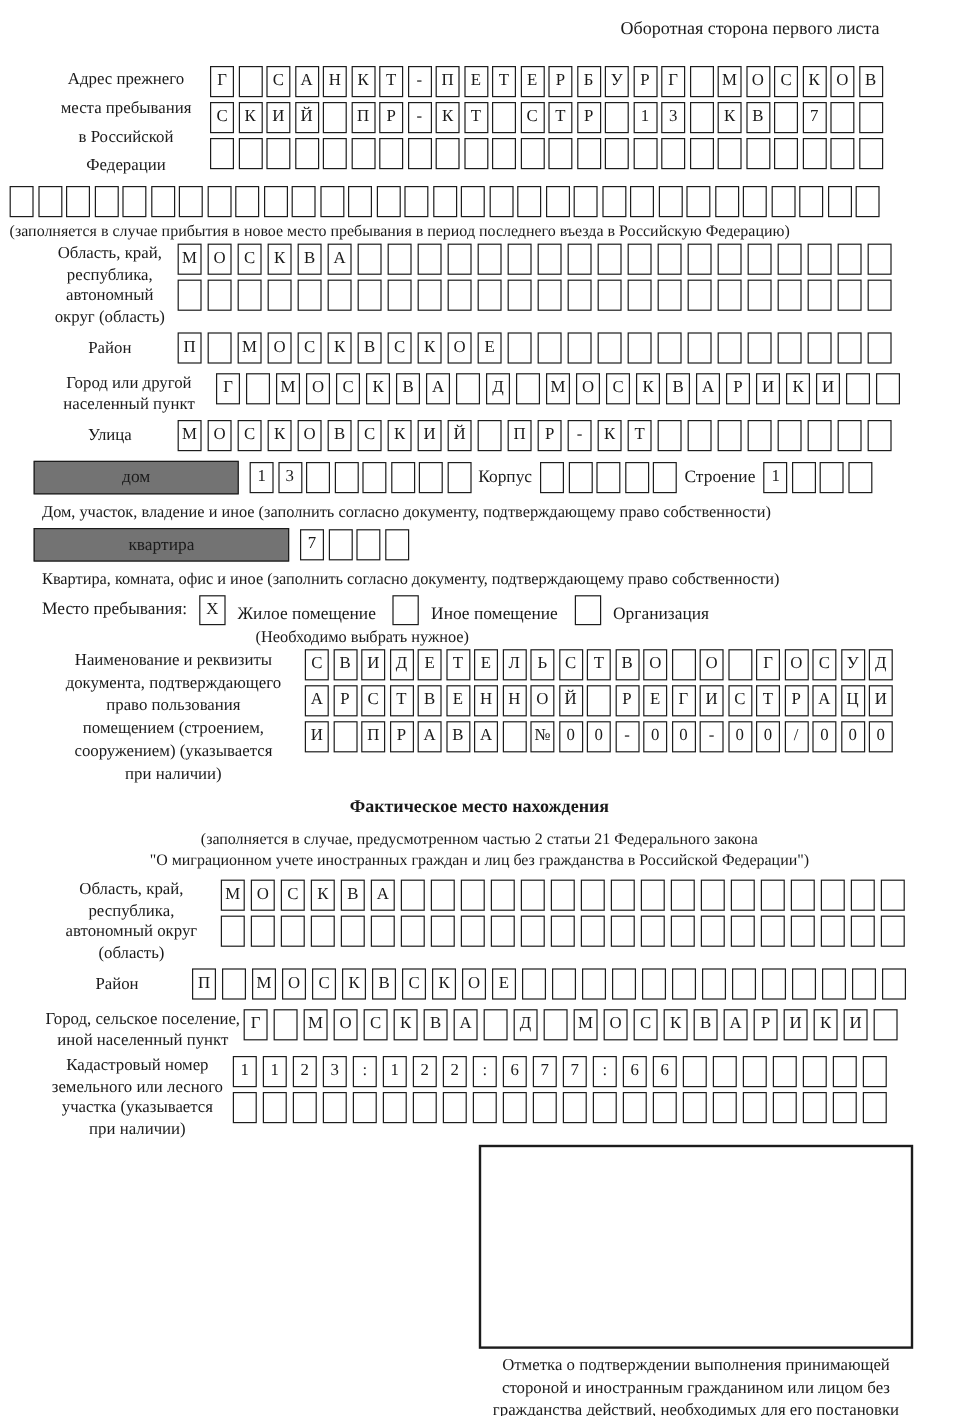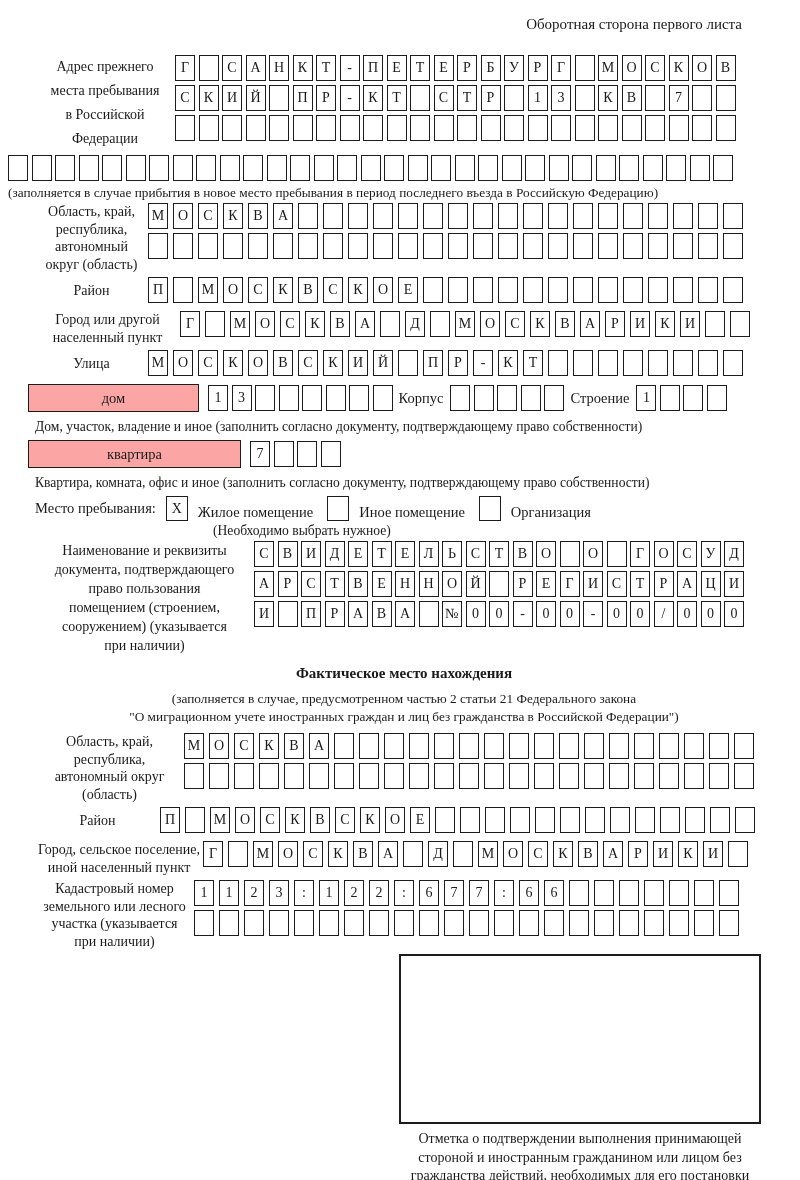--- a/index.html
+++ b/index.html
@@ -1,21 +1,21 @@
 <!DOCTYPE html>
 <html><head>
 <meta charset="utf-8">
 <style>
   * { margin:0; padding:0; box-sizing:border-box; }
   html,body { background:#ffffff; }
   .page {
     width:800px; height:1180px; overflow:hidden; position:relative;
     background:#ffffff; color:#1a1a1a;
     font-family:"Liberation Serif","DejaVu Serif",serif;
-    padding:4px 0 0 8px;
+    padding:4px 9px 0 8px;
   }
   .hdr { text-align:right; padding-right:58px; font-size:15px; margin-top:12px; margin-bottom:22px; }
 
   .field { display:flex; align-items:flex-start; margin-bottom:4px; }
   .lbl { font-size:14px; line-height:17.5px; margin-left:27px; flex-shrink:0;text-align:center; }
   .lbl.single { line-height:27px; }
   .rowstack { display:flex; flex-direction:column; }
 
   .cellrow { display:flex; column-gap:3.5px; margin-bottom:4px; }
   .cellrow.gw { column-gap:5px; }
@@ -39,21 +39,21 @@
   .fnote { text-align:left; font-size:13.3px; margin:0 10px 2px 0; }
   .h2 { text-align:center; font-weight:bold; font-size:15.5px; margin:4px 0 6px 0; }
   .h3 { text-align:center; font-weight:bold; font-size:15px; margin:10px 0 8px 0; }
   .lawnote { text-align:center; font-size:13.3px; line-height:17.5px; margin-bottom:8px; }
 
   .cap { font-size:13.6px; margin:0 0 5px 27px; }
 
   .wbox {
     height:28px; border:1.7px solid #1c1c1c;
     display:flex; align-items:center; justify-content:center;
-    font-size:14.5px; flex-shrink:0; background:#fca5a5;
+    font-size:14.5px; flex-shrink:0; background:#737373;
   }
   .wbox.dom { width:171px; margin-left:20px; margin-right:9px; }
   .wbox.kv  { width:213px; margin-left:20px; margin-right:9px;font-family:Liberation Serif, serif; }
   .ilbl { font-size:14.5px; line-height:28px; margin:0 7px 0 6px; }
 
   .stayrow { display:flex; align-items:center; margin:4px 0 2px 27px; font-size:14.5px; }
   .cbox {
     width:22px; height:25px; border:1.7px solid #1c1c1c; flex-shrink:0;
     display:flex; align-items:center; justify-content:center; font-size:14px; background:#fff;
   }

